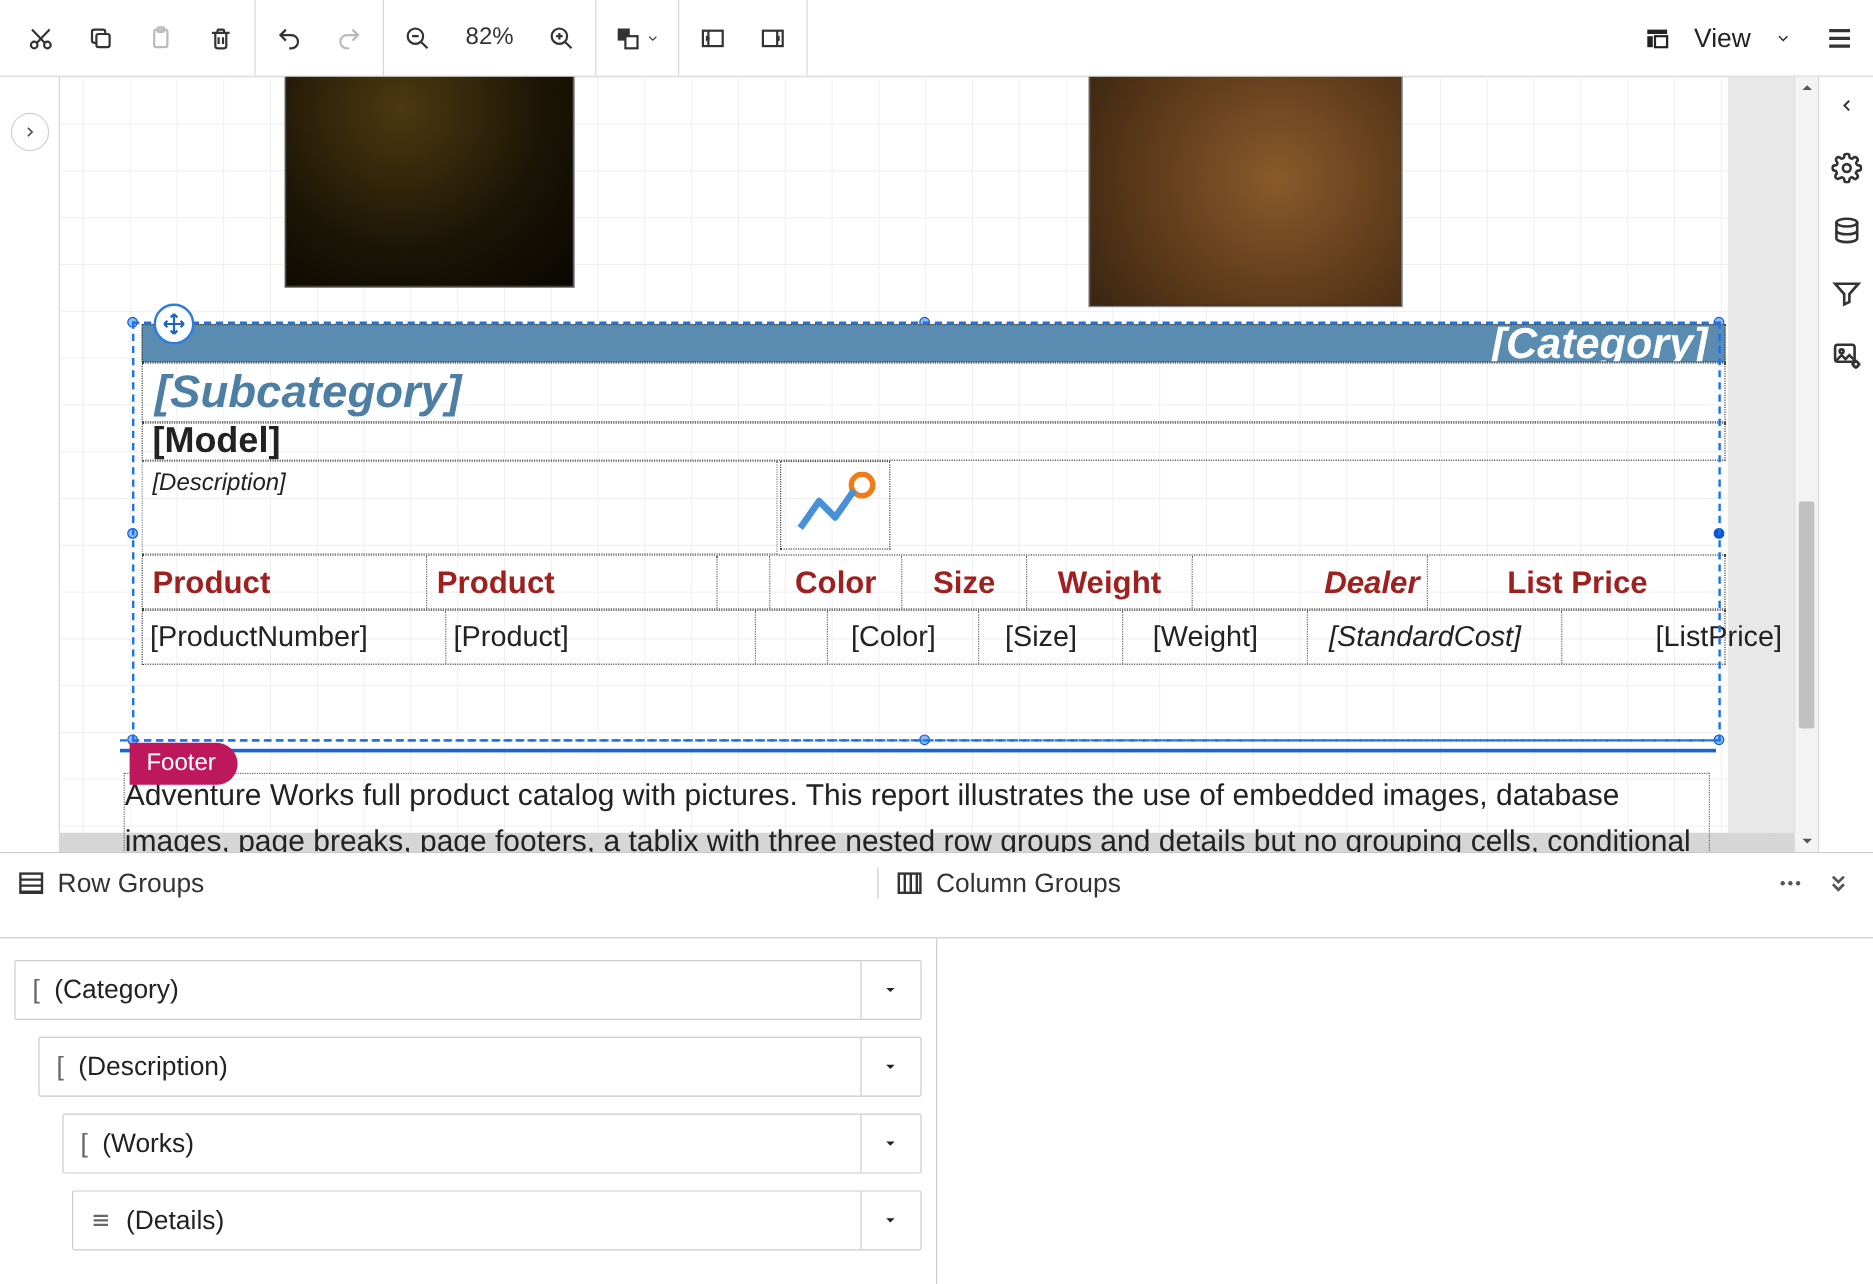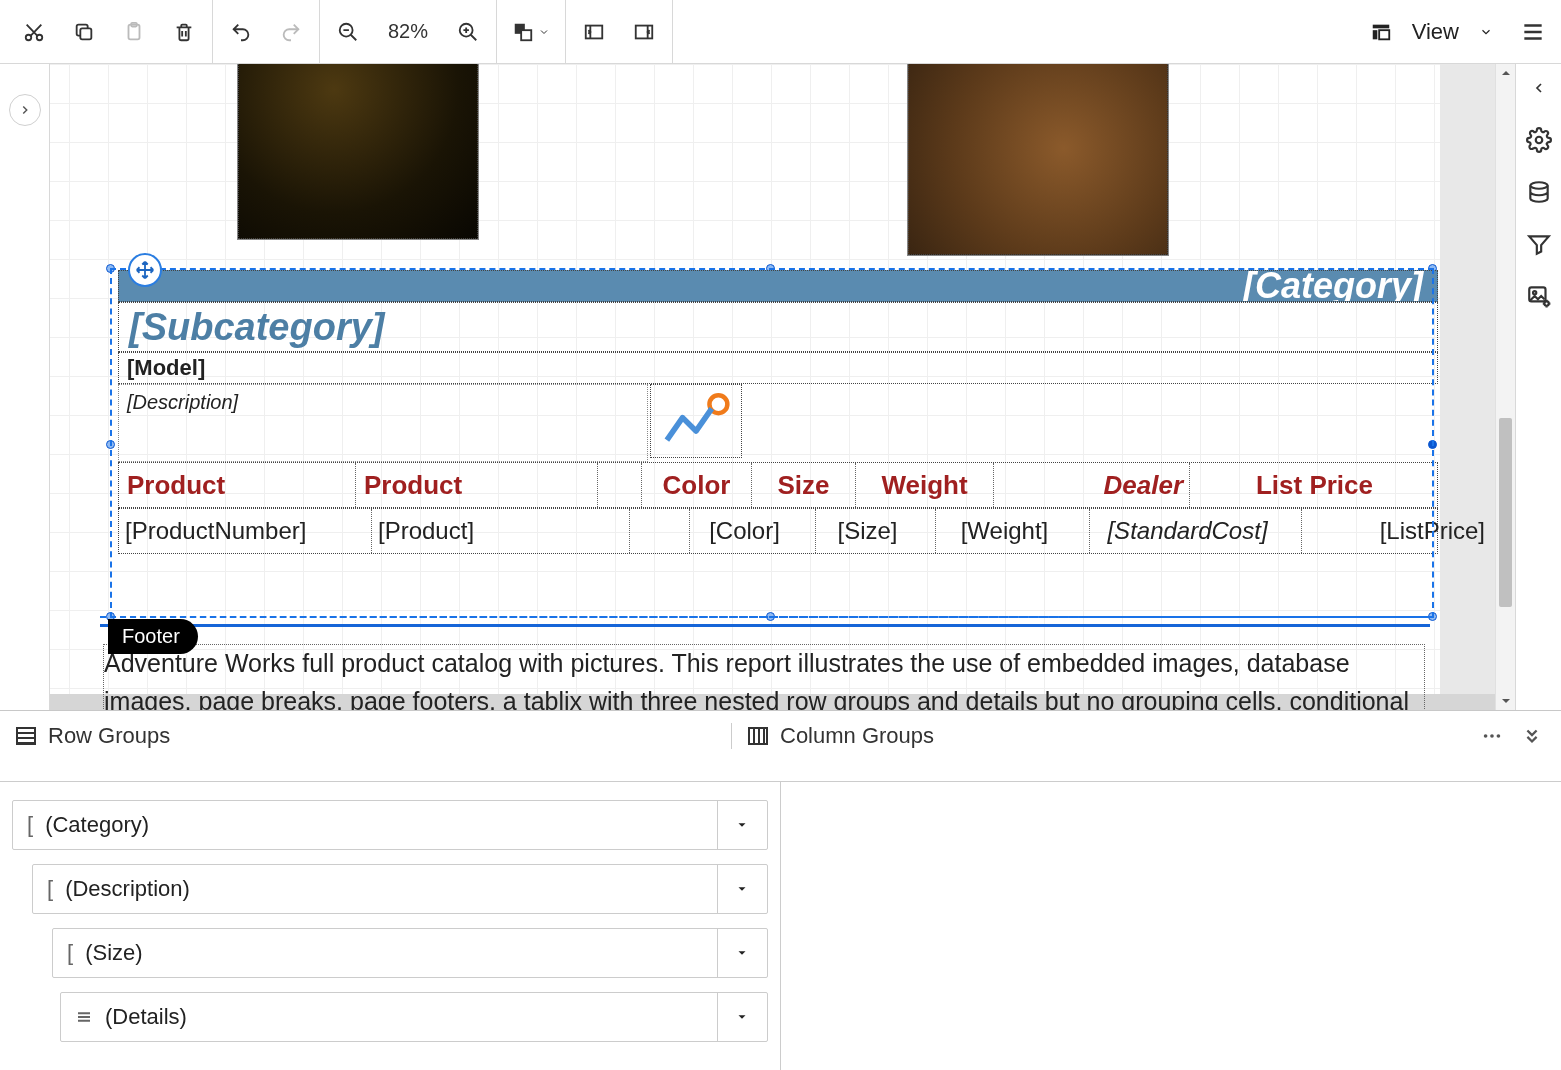--- a/index.html
+++ b/index.html
@@ -60,39 +60,39 @@
   .sel-outline { position: absolute; border: 2px dashed #1a73e8; }
   .handle { width: 9px; height: 9px; border: 1px solid #0b57d0; background: #8fbaf3; border-radius: 50%; position: absolute; }
   .handle.solid { background: #0b57d0; }
   .move-handle { position: absolute; width: 34px; height: 34px; border: 2px solid #2a7de1; border-radius: 50%; background: #fff; display:flex; align-items:center; justify-content:center; left: 78px; top: 189px; z-index: 6; cursor: move; }
   .move-handle svg { color: #1d66c1; }
 
   .tablix { position: absolute; left: 68px; top: 206px; width: 1320px; }
   .tablix-row { border: 1px dotted #444; height: 46px; display: flex; align-items: center; overflow: hidden; }
   .tablix-cat { background: #5a8bb0; color: #fff; font-size: 36px; font-style: italic; font-weight: bold; justify-content: flex-end; padding-right: 14px; height: 32px; }
   .tablix-sub { color: #4d7fa5; font-size: 38px; font-style: italic; font-weight: bold; padding-left: 10px; height: 50px; text-align: center; }
-  .tablix-model { color: #222; font-size: 22px; font-weight: bold; padding-left: 8px; height: 32px; }
+  .tablix-model { color: #222; font-size: 30px; font-weight: bold; padding-left: 8px; height: 32px; }
   .tablix-desc-row { height: 78px; display:flex; align-items:flex-start; }
   .tablix-desc   { flex: 0 0 530px; border: 1px dotted #888; padding: 6px 8px; font-size: 20px; height: 100%; font-style: italic; }
   .tablix-chart-img { width: 92px; height: 74px; border: 1px dotted #444; margin-left: 2px; display:flex; align-items:center; justify-content:center; }
   .tablix-hdr-row { display:flex; border: 1px dotted #444; }
   .tablix-hdr { border-left: 1px dotted #666; height: 44px; display:flex; align-items: center; justify-content: center; color: #a02020; font-size: 26px; font-weight: bold; }
   .tablix-hdr:first-child { border-left: none; justify-content:flex-start; padding-left:8px; }
   .tablix-hdr:nth-child(2) { justify-content:flex-start; padding-left:8px; }
   .tablix-data-row { display:flex; border: 1px dotted #444; gap: 16px; }
   .tablix-data { border-left: 1px dotted #666; height: 44px; display:flex; align-items: center; justify-content: center; font-size: 24px; overflow: hidden; white-space: nowrap; }
   .tablix-data:first-child { border-left: none; }
   .c1 { flex: 0 0 236px; } .c2 { flex: 0 0 242px; } .c3 { flex: 0 0 44px; }
   .c4 { flex: 0 0 110px; } .c5 { flex: 0 0 104px; } .c6 { flex: 0 0 138px; }
   .c7 { flex: 0 0 196px; font-style: italic; } .c8 { flex: 0 0 190px; }
 
   
   .sel-cross { position: absolute; left: 50px; top: 552px; width: 1330px; height: 0; border-top: 2px dashed #1a73e8; z-index:5; }
   .sel-bottom { position: absolute; left: 50px; top: 560px; width: 1330px; height: 0; border-top: 3px solid #1565d8; z-index:5; }
-  .footer-badge { position:absolute; left: 58px; top: 555px; background: #000000; color: #fff; padding: 6px 18px 6px 14px; font-size: 20px; border-radius: 0 20px 20px 0; z-index: 7; }
+  .footer-badge { position:absolute; left: 58px; top: 555px; background: #be185d; color: #fff; padding: 6px 18px 6px 14px; font-size: 20px; border-radius: 0 20px 20px 0; z-index: 7; }
 
   .footer-text { position:absolute; left: 53px; top: 580px; width: 1322px; border: 1px dotted #666; font-size: 25px; line-height: 1.5; padding: 0 6px 4px 0; z-index:4; }
 
   
   .groups-panel { height: 360px; border-top: 1px solid #c8c8c8; display: flex; flex-direction: column; background: #fff; gap: 20px; }
   .groups-header { height: 50px; display: flex; align-items: center; background: #fff; }
   .gh-cell { flex: 1; display:flex; align-items:center; gap: 10px; padding: 0 14px; font-size: 22px; color: #333; }
   .gh-cell:first-child { border-right: 1px solid #ccc; }
   .gh-actions { display:flex; gap: 18px; padding: 0 18px; }
   .gh-icon { color:#555; cursor:pointer; }
@@ -398,21 +398,21 @@
             </div>
           <div class="grp-dd">
               <svg width="14" height="14" viewBox="0 0 24 24" fill="currentColor">
                 <path d="m6 9 6 6 6-6z"></path>
               </svg>
             </div>
         </div>
         <div class="grp-row indent2">
           <div class="grp-main">
               <span class="bracket-ico">[</span>
-              <span>(Size)</span>
+              <span>(Works)</span>
             </div>
           <div class="grp-dd">
               <svg width="14" height="14" viewBox="0 0 24 24" fill="currentColor">
                 <path d="m6 9 6 6 6-6z"></path>
               </svg>
             </div>
         </div>
         <div class="grp-row indent3">
           <div class="grp-main">
             <span class="bars-ico">

